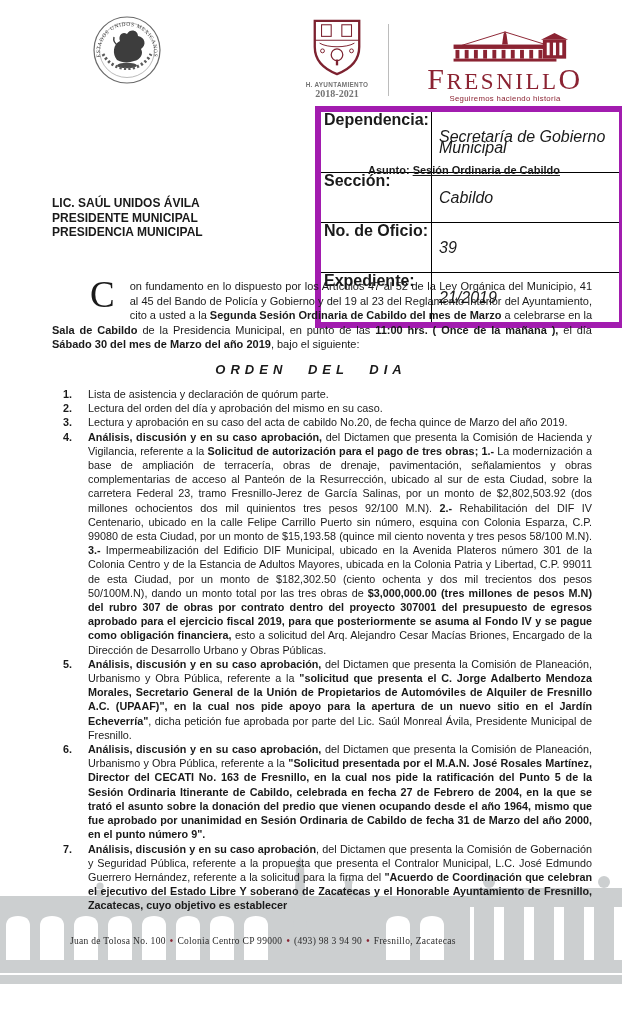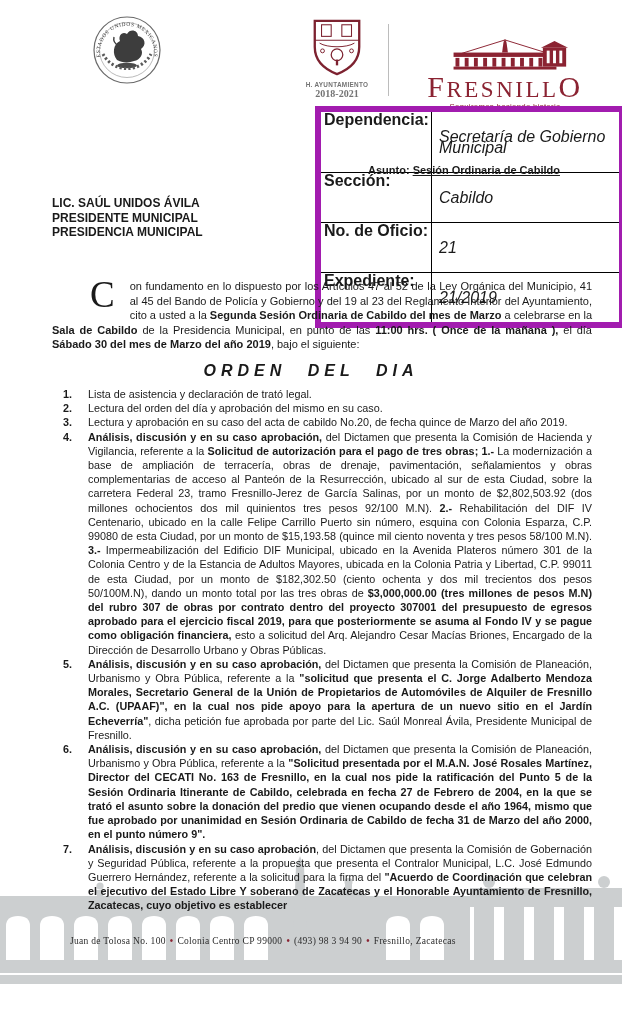--- a/index.html
+++ b/index.html
@@ -11,21 +11,21 @@
   .hdr-left svg{display:block;margin:0 auto;}
   .hdr-left-caption{font-family:"Liberation Serif",serif;font-weight:bold;
                     font-size:11.5px;line-height:13px;color:#141414;margin-top:2px;}
 
   
   .hdr-right{position:absolute;left:296px;top:18px;width:320px;height:86px;z-index:2;}
   .shield-block{position:absolute;left:4px;top:0;width:74px;text-align:center;color:#737373;}
   .shield-cap1{font-size:6.4px;font-weight:bold;letter-spacing:.3px;margin-top:1px;}
   .shield-cap2{font-family:"Liberation Serif",serif;font-size:10px;font-weight:bold;}
   .hdr-divider{position:absolute;left:92px;top:6px;width:1px;height:72px;background:#bcbcbc;}
-  .brand-block{position:absolute;left:102px;top:20px;width:214px;text-align:center;color:#8b2332;}
+  .brand-block{position:absolute;left:102px;top:12px;width:214px;text-align:center;color:#8b2332;}
   .brand-word{font-family:"Liberation Serif",serif;font-size:23px;letter-spacing:2.5px;
               line-height:24px;color:#8b2332;white-space:nowrap;}
   .brand-word .cap{font-size:30px;}
   .brand-tagline{font-size:7.8px;color:#8b2332;letter-spacing:.3px;margin-top:0px;}
 
   
   .info-table{position:absolute;left:315px;top:106px;width:298px;border:6px solid #a21caf;
               font-size:16px;line-height:11px;background:#fff;z-index:2;}
   .info-row{display:flex;border-top:1px solid #000;}
   .info-row:first-child{border-top:none;}
@@ -41,21 +41,21 @@
              line-height:14.5px;z-index:2;}
 
   
   .intro{position:absolute;left:52px;top:279px;width:540px;font-size:11px;line-height:14.6px;
          text-align:justify;z-index:2;}
   .dropcap{float:left;font-family:"Liberation Serif",serif;font-size:37px;line-height:30px;
            height:30px;margin:1px 15px 0 38px;}
   .b{font-weight:bold;}
 
   .order-title{position:absolute;left:0;top:362px;width:100%;text-align:center;font-weight:bold;
-               font-style:italic;font-size:16px;letter-spacing:5px;word-spacing:12px;z-index:2;}
+               font-style:italic;font-size:13px;letter-spacing:5px;word-spacing:12px;z-index:2;}
 
   
   .order-list{position:absolute;left:63px;top:387px;width:529px;font-size:10.8px;
               line-height:14.2px;z-index:2;}
   .order-item{position:relative;padding-left:25px;text-align:justify;}
   .order-item .num{position:absolute;left:0;top:0;font-weight:bold;}
 
   
   .watermark{position:absolute;left:0;top:852px;width:622px;height:135px;z-index:0;}
   .footer{position:absolute;left:70px;top:936px;font-family:"Liberation Serif",serif;
@@ -176,21 +176,21 @@
     <div class="info-row">
         <div class="info-label">Dependencia:</div>
         <div class="info-value">Secretaría de Gobierno Municipal</div>
       </div>
     <div class="info-row">
         <div class="info-label">Sección:</div>
         <div class="info-value">Cabildo</div>
       </div>
     <div class="info-row">
         <div class="info-label">No. de Oficio:</div>
-        <div class="info-value">21</div>
+        <div class="info-value">39</div>
       </div>
     <div class="info-row">
         <div class="info-label">Expediente:</div>
         <div class="info-value">21/2019</div>
       </div>
   </div>
   <div class="asunto">
     <span>Asunto:</span>
     <span class="asunto-value">Sesión Ordinaria de Cabildo</span>
   </div>
@@ -201,21 +201,21 @@
     <div>PRESIDENCIA MUNICIPAL</div>
   </div>
 
   <div class="intro">
     <span class="dropcap">C</span><span><span>on fundamento en lo dispuesto por los Artículos 47 al 52 de la Ley Orgánica del Municipio, 41 al 45 del Bando de Policía y Gobierno y del 19 al 23 del Reglamento Interior del Ayuntamiento, cito a usted a la </span><span class="b">Segunda Sesión Ordinaria de Cabildo del mes de Marzo</span><span> a celebrarse en la </span><span class="b">Sala de Cabildo</span><span> de la Presidencia Municipal, en punto de las </span><span class="b">11:00 hrs. ( Once de la mañana ),</span><span> el día </span><span class="b">Sábado 30 del mes de Marzo del año 2019</span><span>, bajo el siguiente:</span></span>
   </div>
 
   <div class="order-title">ORDEN DEL DIA</div>
 
   <div class="order-list">
-    <div class="order-item"><span class="num">1.</span><span><span>Lista de asistencia y declaración de trató legal.</span></span></div>
+    <div class="order-item"><span class="num">1.</span><span><span>Lista de asistencia y declaración de quórum parte.</span></span></div>
     <div class="order-item"><span class="num">2.</span><span><span>Lectura del orden del día y aprobación del mismo en su caso.</span></span></div>
     <div class="order-item"><span class="num">3.</span><span><span>Lectura y aprobación en su caso del acta de cabildo No.20, de fecha quince de Marzo del año 2019.</span></span></div>
     <div class="order-item"><span class="num">4.</span><span><span class="b">Análisis, discusión y en su caso aprobación,</span><span> del Dictamen que presenta la Comisión de Hacienda y Vigilancia, referente a la </span><span class="b">Solicitud de autorización para el pago de tres obras; 1.-</span><span> La modernización a base de ampliación de terracería, obras de drenaje, pavimentación, señalamientos y obras complementarias de acceso al Panteón de la Resurrección, ubicado al sur de esta Ciudad, sobre la carretera Federal 23, tramo Fresnillo-Jerez de García Salinas, por un monto de $2,802,503.92 (dos millones ochocientos dos mil quinientos tres pesos 92/100 M.N). </span><span class="b">2.-</span><span> Rehabilitación del DIF IV Centenario, ubicado en la calle Felipe Carrillo Puerto sin número, esquina con Colonia Esparza, C.P. 99080 de esta Ciudad, por un monto de $15,193.58 (quince mil ciento noventa y tres pesos 58/100 M.N). </span><span class="b">3.-</span><span> Impermeabilización del Edificio DIF Municipal, ubicado en la Avenida Plateros número 301 de la Colonia Centro y de la Estancia de Adultos Mayores, ubicada en la Colonia Patria y Libertad, C.P. 99011 de esta Ciudad, por un monto de $182,302.50 (ciento ochenta y dos mil trecientos dos pesos 50/100M.N), dando un monto total por las tres obras de </span><span class="b">$3,000,000.00 (tres millones de pesos M.N) del rubro 307 de obras por contrato dentro del proyecto 307001 del presupuesto de egresos aprobado para el ejercicio fiscal 2019, para que posteriormente se asuma al Fondo IV y se pague como obligación financiera,</span><span> esto a solicitud del Arq. Alejandro Cesar Macías Briones, Encargado de la Dirección de Desarrollo Urbano y Obras Públicas.</span></span></div>
     <div class="order-item"><span class="num">5.</span><span><span class="b">Análisis, discusión y en su caso aprobación,</span><span> del Dictamen que presenta la Comisión de Planeación, Urbanismo y Obra Pública, referente a la </span><span class="b">"solicitud que presenta el C. Jorge Adalberto Mendoza Morales, Secretario General de la Unión de Propietarios de Automóviles de Alquiler de Fresnillo A.C. (UPAAF)", en la cual nos pide apoyo para la apertura de un nuevo sitio en el Jardín Echeverría"</span><span>, dicha petición fue aprobada por parte del Lic. Saúl Monreal Ávila, Presidente Municipal de Fresnillo.</span></span></div>
     <div class="order-item"><span class="num">6.</span><span><span class="b">Análisis, discusión y en su caso aprobación,</span><span> del Dictamen que presenta la Comisión de Planeación, Urbanismo y Obra Pública, referente a la </span><span class="b">"Solicitud presentada por el M.A.N. José Rosales Martínez, Director del CECATI No. 163 de Fresnillo, en la cual nos pide la ratificación del Punto 5 de la Sesión Ordinaria Itinerante de Cabildo, celebrada en fecha 27 de Febrero de 2004, en la que se trató el asunto sobre la donación del predio que vienen ocupando desde el año 1964, mismo que fue aprobado por unanimidad en Sesión Ordinaria de Cabildo de fecha 31 de Marzo del año 2000, en el punto número 9".</span></span></div>
     <div class="order-item"><span class="num">7.</span><span><span class="b">Análisis, discusión y en su caso aprobación</span><span>, del Dictamen que presenta la Comisión de Gobernación y Seguridad Pública, referente a la propuesta que presenta el Contralor Municipal, L.C. José Edmundo Guerrero Hernández, referente a la solicitud para la firma del </span><span class="b">"Acuerdo de Coordinación que celebran el ejecutivo del Estado Libre Y soberano de Zacatecas y el Honorable Ayuntamiento de Fresnillo, Zacatecas, cuyo objetivo es establecer</span></span></div>
   </div>
 
   <div class="footer">
     <span>Juan de Tolosa No. 100</span><span class="dot">•</span><span>Colonia Centro CP 99000</span><span class="dot">•</span><span>(493) 98 3 94 90</span><span class="dot">•</span><span>Fresnillo, Zacatecas</span>

